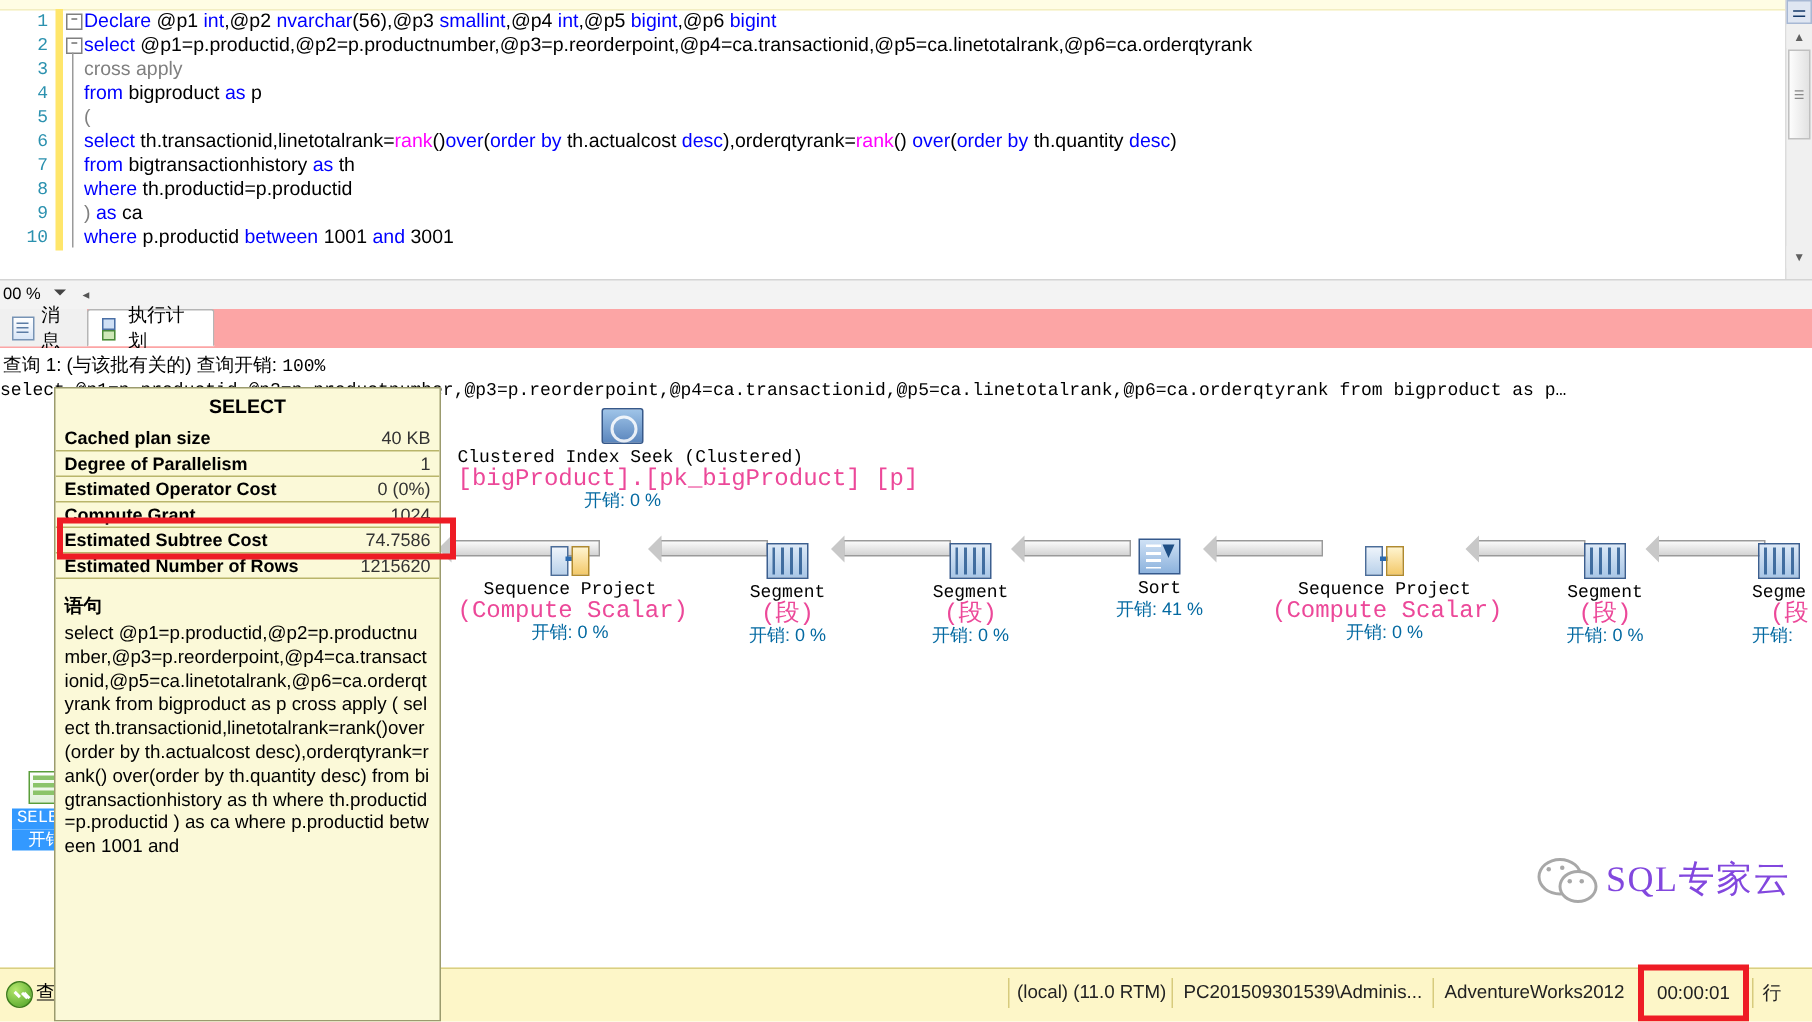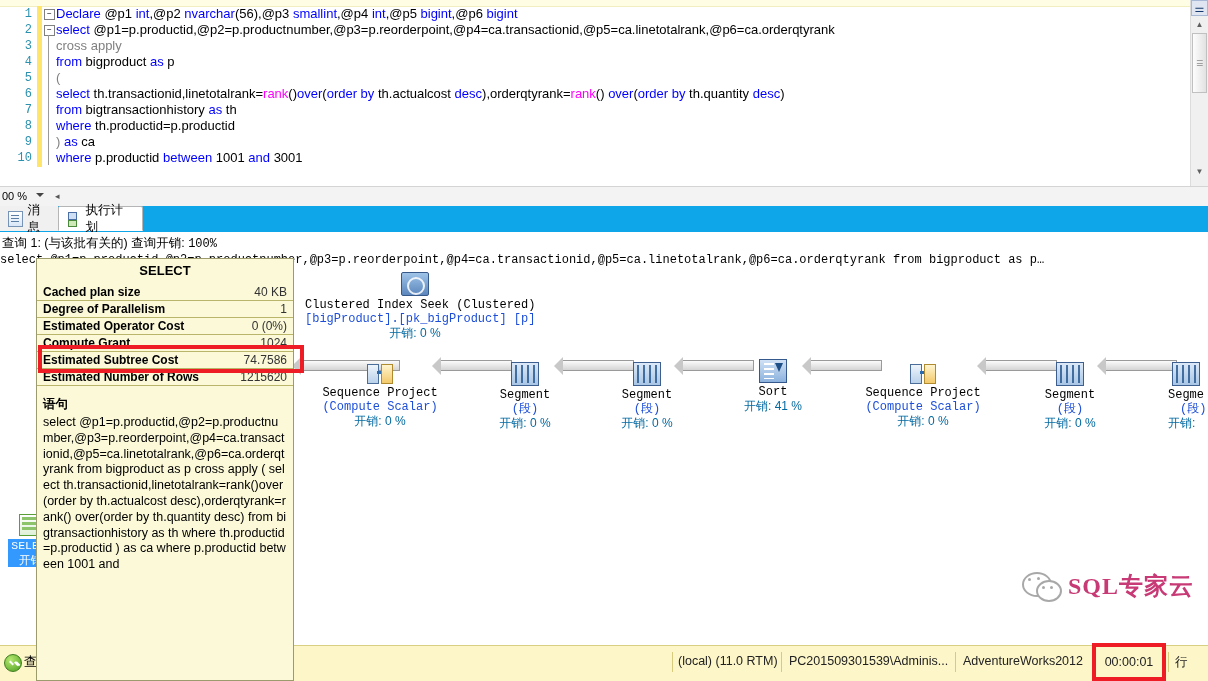--- a/index.html
+++ b/index.html
@@ -34,21 +34,21 @@
   #ed-thumb span{display:block;text-align:center;font-size:8px;color:#8a8a8a;line-height:60px;}
   #ed-down{position:absolute;right:0;top:164px;width:17px;height:15px;background:#f0f0f0;text-align:center;line-height:15px;font-size:8px;color:#606060;}
 
   
   #zoombar{position:absolute;left:0;top:186px;width:1208px;height:19px;background:#f3f3f3;border-top:1px solid #d4d4d4;border-bottom:1px solid #c8c8c8;}
   #zoom-combo{position:absolute;left:0;top:1px;width:48px;height:17px;font-size:11px;line-height:17px;padding-left:2px;color:#000;}
   #zoom-arrow{position:absolute;left:36px;top:6px;width:0;height:0;border-left:4px solid transparent;border-right:4px solid transparent;border-top:4px solid #444;}
   #zoom-marker{position:absolute;left:55px;top:4px;font-size:9px;color:#555;}
 
   
-  #tabs{position:absolute;left:0;top:206px;width:1208px;height:26px;background:#0ea5e9;border-bottom:1px solid #b5b5b5;}
+  #tabs{position:absolute;left:0;top:206px;width:1208px;height:26px;background:#fca5a5;border-bottom:1px solid #b5b5b5;}
   .tab{position:absolute;top:0;height:25px;box-sizing:border-box;display:flex;align-items:center;padding:0 8px;font-size:12.5px;color:#000;}
   .tab .ticon{width:14px;height:14px;margin-right:5px;display:inline-block;position:relative;}
   #tab-messages{left:0;width:58px;background:#f0f0f0;}
   #tab-plan{left:58px;width:85px;background:#ffffff;border:1px solid #b5b5b5;border-bottom:1px solid #fff;border-radius:2px 2px 0 0;}
   .msg-ico{background:linear-gradient(#ffffff,#d9e6f7);border:1px solid #7793b5;}
   .msg-ico:after{content:"";position:absolute;left:2px;top:3px;width:8px;height:1px;background:#5b7ca5;box-shadow:0 3px 0 #5b7ca5,0 6px 0 #5b7ca5;}
   .plan-ico{}
   .plan-ico:before{content:"";position:absolute;left:1px;top:0;width:7px;height:6px;border:1px solid #4a6fa5;background:#cfe0f5;}
   .plan-ico:after{content:"";position:absolute;left:1px;top:8px;width:7px;height:5px;border:1px solid #4a8a3a;background:#cfe8b8;}
 
@@ -63,21 +63,21 @@
   #select-node{position:absolute;left:8px;top:282px;width:48px;text-align:center;}
   #select-icon{width:26px;height:22px;margin:0 auto;background:linear-gradient(#ffffff,#dff0d8);border:1px solid #5a9e3a;box-sizing:border-box;}
   #select-icon i{display:block;margin:2px;height:3px;background:#8bc46a;box-shadow:0 5px 0 #8bc46a,0 10px 0 #8bc46a;}
   #select-label{margin-top:3px;background:#3399ff;color:#fff;font-family:"Liberation Mono",monospace;font-size:11.5px;line-height:14px;}
   #select-cost{background:#3399ff;color:#fff;font-size:11.5px;line-height:14px;white-space:nowrap;}
 
   
   .op{position:absolute;text-align:center;width:150px;}
   .op .opicon{width:26px;height:22px;margin:0 auto 2px auto;position:relative;}
   .op .opname{font-family:"Liberation Mono","DejaVu Sans Mono",monospace;font-size:12px;line-height:14px;color:#000;white-space:nowrap;}
-  .op .opsub{font-family:"Liberation Mono","DejaVu Sans Mono",monospace;font-size:12px;line-height:14px;color:#1d4ed8;white-space:nowrap;}
+  .op .opsub{font-family:"Liberation Mono","DejaVu Sans Mono",monospace;font-size:16px;line-height:14px;color:#ec4899;white-space:nowrap;}
   .op .opcost{font-size:12px;line-height:15px;color:#0369a1;white-space:nowrap;font-family:"Liberation Sans",sans-serif;}
 
   
   .ic-seek{background:linear-gradient(#9fc4e8,#5b86bd);border:1px solid #37598a;border-radius:2px;}
   .ic-seek:after{content:"";position:absolute;left:5px;top:4px;width:14px;height:14px;border:2px solid #ffffff;border-radius:50%;opacity:.85;}
   .ic-sp{}
   .ic-sp:before{content:"";position:absolute;left:0;top:2px;width:10px;height:18px;background:linear-gradient(#eef4fb,#b9d1ea);border:1px solid #4b6d99;}
   .ic-sp:after{content:"";position:absolute;right:0;top:2px;width:10px;height:18px;background:linear-gradient(#fff4cf,#f3c96a);border:1px solid #b08a2e;}
   .ic-sp em{position:absolute;left:10px;top:9px;width:7px;height:3px;background:#2b6bb0;}
   .ic-seg{background:linear-gradient(#dce9f7,#a9c6e6);border:1px solid #3c5f8f;}
@@ -101,21 +101,21 @@
   #tt-stmt-hdr{padding:10px 6px 2px 6px;font-size:12.5px;font-weight:bold;color:#000;}
   #tt-stmt{padding:0 6px;font-size:12.5px;line-height:15.8px;color:#000;word-break:break-all;}
   #redbox-memory{position:absolute;left:38px;top:345px;width:266px;height:28px;border:4px solid #ee1c25;box-sizing:border-box;z-index:45;pointer-events:none;}
 
   
   #watermark{position:absolute;right:14px;bottom:42px;display:flex;align-items:center;z-index:30;opacity:.85;}
   #wm-logo{width:40px;height:28px;position:relative;margin-right:6px;}
   #wm-logo .b1{position:absolute;left:0;top:0;width:26px;height:21px;border:2px solid #9a9a9a;border-radius:50%;}
   #wm-logo .b2{position:absolute;left:14px;top:8px;width:22px;height:18px;border:2px solid #9a9a9a;border-radius:50%;background:#fff;}
   #wm-logo .d{position:absolute;width:3px;height:3px;border-radius:50%;background:#9a9a9a;}
-  #wm-text{font-size:24px;color:#be185d;letter-spacing:1px;font-family:"Liberation Serif","DejaVu Serif",serif;font-weight:bold;}
+  #wm-text{font-size:24px;color:#6d28d9;letter-spacing:1px;font-family:"Liberation Serif","DejaVu Serif",serif;}
 
   
   #statusbar{position:absolute;left:0;top:645px;width:1208px;height:36px;background:#fdf6c8;border-top:1px solid #d9cf83;}
   #st-check{position:absolute;left:4px;top:8px;width:16px;height:16px;border-radius:50%;
      background:radial-gradient(circle at 35% 30%,#b6e86e,#4a9e22);border:1px solid #3d7d1c;}
   #st-check:after{content:"";position:absolute;left:4px;top:7px;width:5px;height:2px;background:#fff;transform:rotate(45deg);
      box-shadow:4px -3px 0 0 #fff,5px -4px 0 0 #fff;}
   #st-query{position:absolute;left:24px;top:7px;font-size:13px;color:#000;}
   .st-cell{position:absolute;top:8px;font-size:12.5px;color:#222;white-space:nowrap;}
   .st-sep{position:absolute;top:6px;width:1px;height:20px;background:#d7cb7d;}

